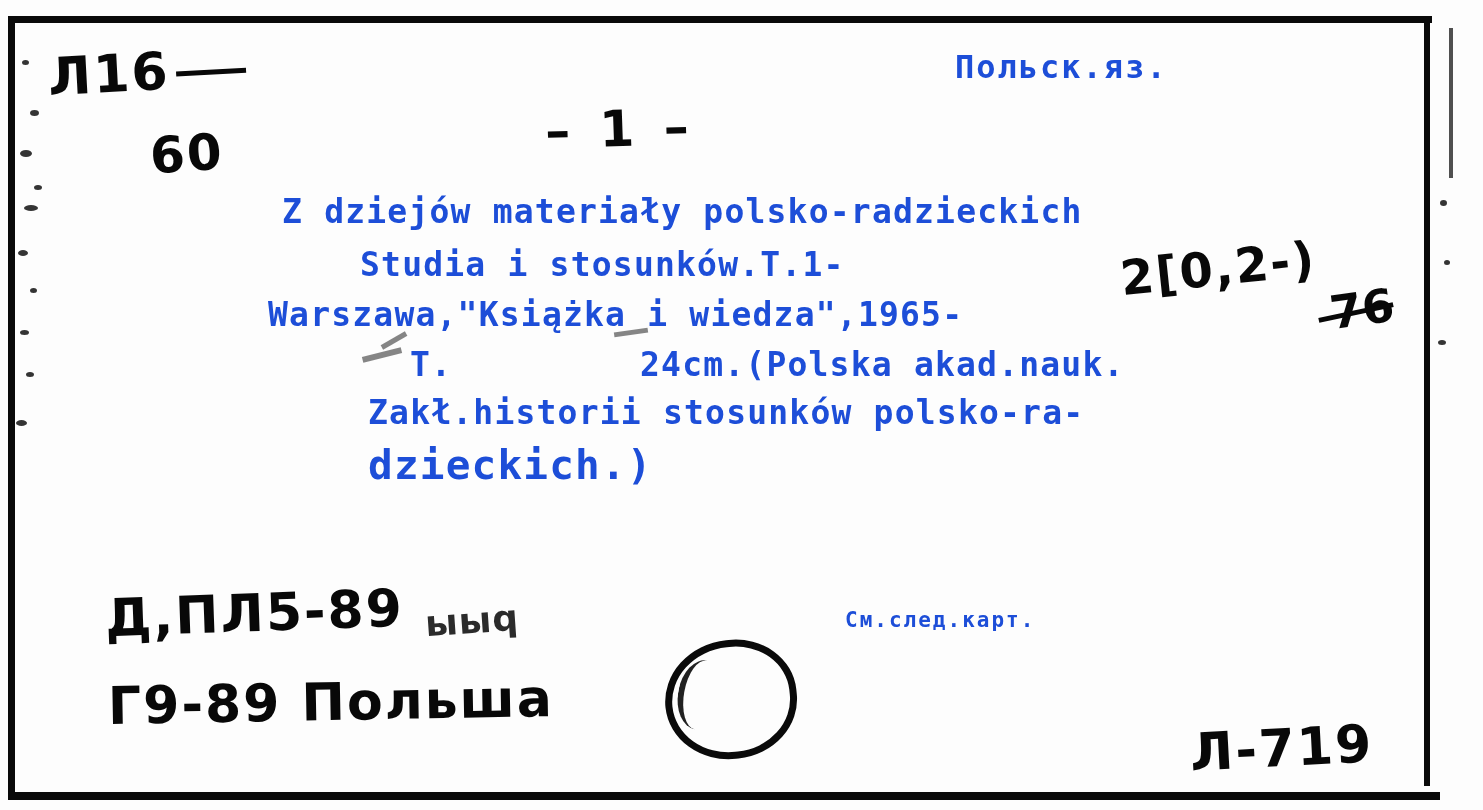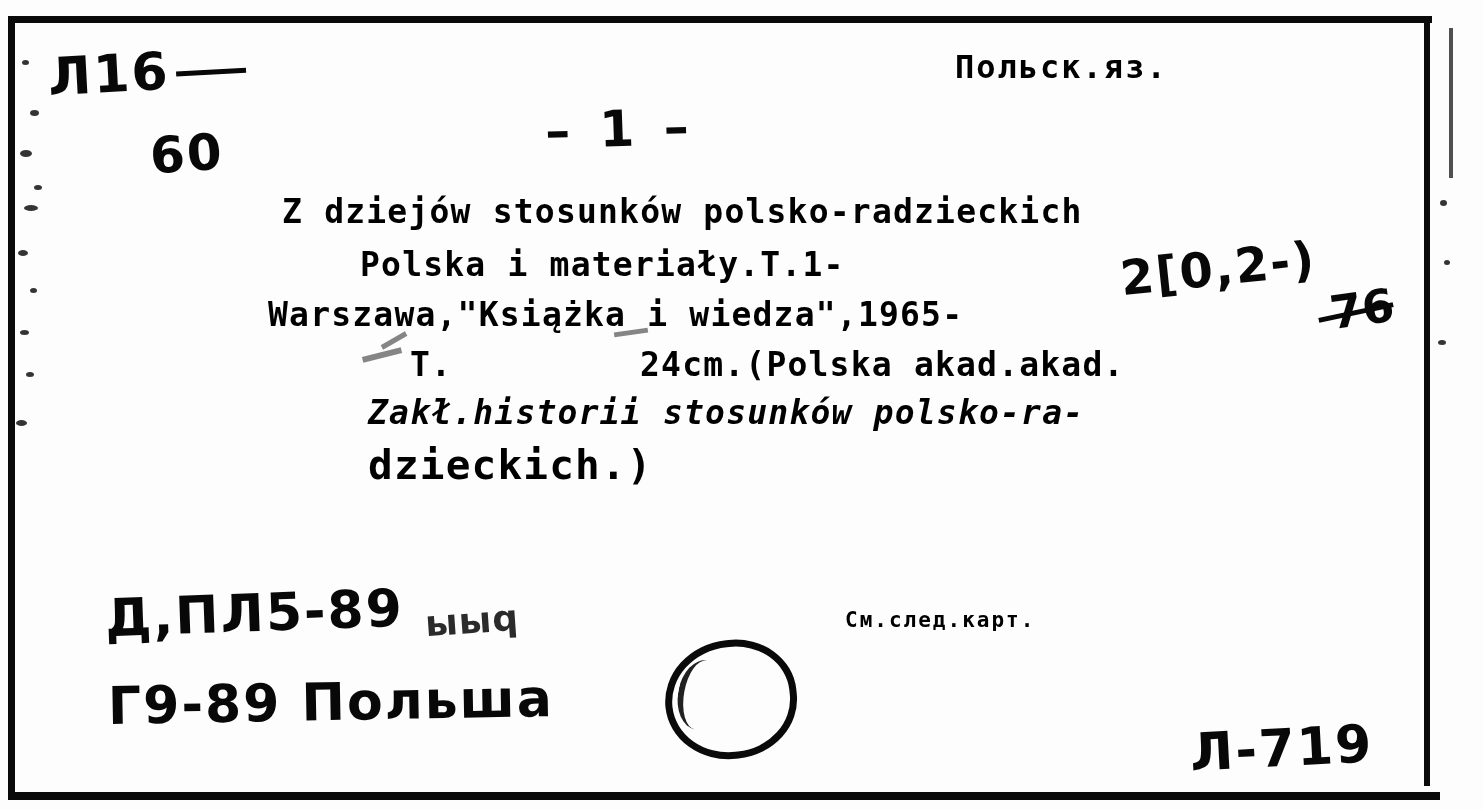--- a/index.html
+++ b/index.html
@@ -52,38 +52,38 @@
   .frame-right2 {
     position: absolute;
     left: 1449px; top: 28px;
     width: 4px; height: 150px;
     background: #151515;
     opacity: .75;
   }
   
   .typed {
     position: absolute;
-    color: #000000;
+    color: #1d4ed8;
     font-family: "DejaVu Sans Mono", monospace;
     font-weight: 700;
     letter-spacing: 1px;
     white-space: pre;
   }
   .t-header {
     top: 48px;
     left: 955px;
     font-size: 32px;
     letter-spacing: 2px;
   }
   .t-l1 { top: 192px; left: 282px; font-size: 33px; letter-spacing: 1.2px; }
   .t-l2 { top: 245px; left: 360px; font-size: 33px; letter-spacing: 1.2px; }
   .t-l3 { top: 295px; left: 268px; font-size: 33px; letter-spacing: 1.2px; }
   .t-l4a { top: 345px; left: 410px; font-size: 33px; letter-spacing: 1.2px; }
   .t-l4b { top: 345px; left: 640px; font-size: 33px; letter-spacing: 1.2px; }
-  .t-l5 { top: 393px; left: 368px; font-size: 33px; letter-spacing: 1.2px; font-style: italic; }
+  .t-l5 { top: 393px; left: 368px; font-size: 33px; letter-spacing: 1.2px; }
   .t-l6 { top: 441px; left: 368px; font-size: 41px; letter-spacing: 1.2px; }
   .t-see { top: 608px; left: 845px; font-size: 21px; letter-spacing: 2px; }
 
   
   .hand {
     position: absolute;
     color: #080808;
     font-family: "DejaVu Sans", sans-serif;
     font-weight: 700;
     white-space: pre;
@@ -206,30 +206,30 @@
   <div class="speckle" style="left:1444px;top:260px;width:6px;height:5px;"></div>
   <div class="speckle" style="left:1438px;top:340px;width:8px;height:5px;"></div>
 
   <div class="hand h-call1"><span>Л16</span><span class="underline"></span></div>
   <div class="hand h-call2">60</div>
 
   <div class="hand h-pagemark">– 1 –</div>
 
   <div class="typed t-header">Польск.яз.</div>
 
-  <div class="typed t-l1">Z dziejów stosunków polsko-radzieckich</div>
-  <div class="typed t-l2">Polska i materiały.T.1-</div>
+  <div class="typed t-l1">Z dziejów materiały polsko-radzieckich</div>
+  <div class="typed t-l2">Studia i stosunków.T.1-</div>
   <div class="hand h-vol">2[0,2-)</div>
 
   <div class="typed t-l3">Warszawa,"Książka i wiedza",1965-</div>
   <div class="hand h-year">76</div>
   <div class="h-strike"></div>
 
   <div class="typed t-l4a">T.</div>
-  <div class="typed t-l4b">24cm.(Polska akad.akad.</div>
+  <div class="typed t-l4b">24cm.(Polska akad.nauk.</div>
   <div class="smudge" style="left:362px;top:352px;width:40px;height:6px;transform:rotate(-14deg);"></div>
   <div class="smudge" style="left:380px;top:338px;width:28px;height:5px;transform:rotate(-30deg);"></div>
   <div class="smudge" style="left:614px;top:330px;width:34px;height:5px;transform:rotate(-8deg);"></div>
 
   <div class="typed t-l5">Zakł.historii stosunków polsko-ra-</div>
   <div class="typed t-l6">dzieckich.)</div>
 
   <div class="hand h-dpl">Д,ПЛ5-89</div>
   <div class="hand h-scribble">ыыq</div>
   <div class="hand h-g989">Г9-89 Польша</div>

